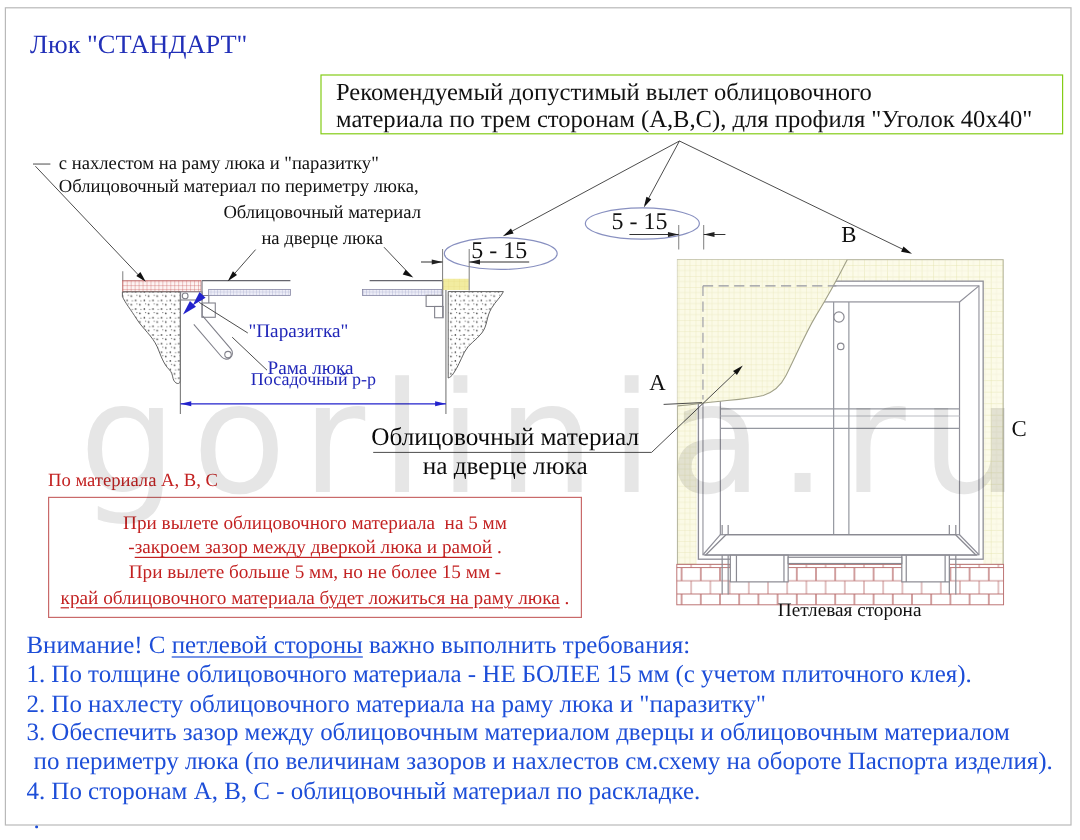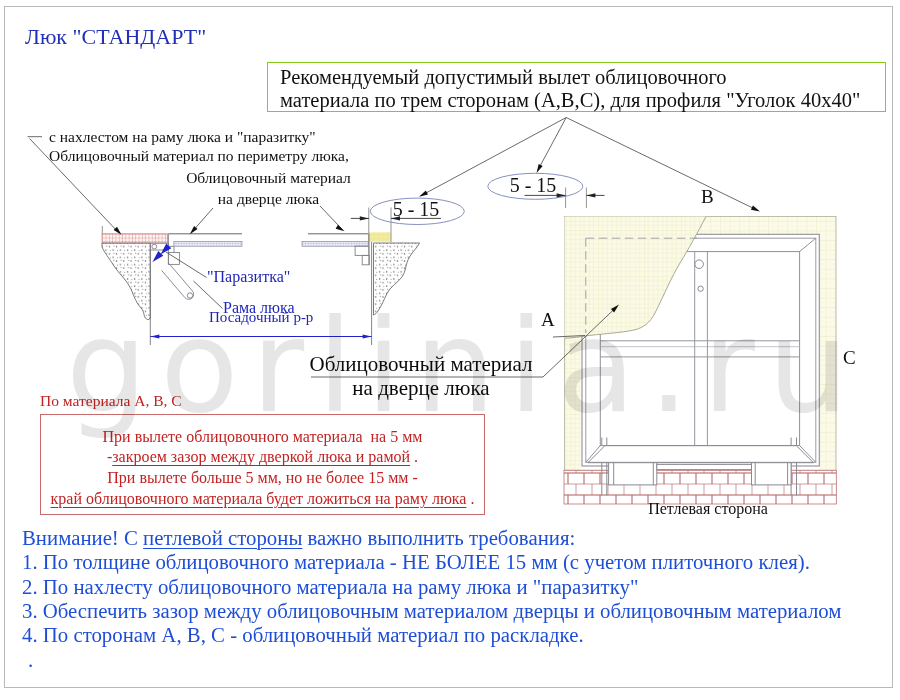--- a/index.html
+++ b/index.html
@@ -245,19 +245,20 @@
     <div><span>-</span><span class="u">закроем зазор между дверкой люка и рамой</span><span> .</span></div>
     <div>При вылете больше 5 мм, но не более 15 мм -</div>
     <div><span class="u">край облицовочного материала будет ложиться на раму люка</span><span> .</span></div>
   </div>
 
   <div class="abs" id="warning">
     <div id="warn-head"><span>Внимание! С </span><span class="u">петлевой стороны</span><span> важно выполнить требования:</span></div>
     <div>1. По толщине облицовочного материала - НЕ БОЛЕЕ 15 мм (с учетом плиточного клея).</div>
     <div>2. По нахлесту облицовочного материала на раму люка и "паразитку"</div>
     <div>3. Обеспечить зазор между облицовочным материалом дверцы и облицовочным материалом</div>
+    <div class="indent"> по периметру люка (по величинам зазоров и нахлестов см.схему на обороте Паспорта изделия).</div>
     <div>4. По сторонам А, В, С - облицовочный материал по раскладке.</div>
     <div class="indent">.</div>
   </div>
 
   <div class="abs" id="watermark">gorlinia.ru</div>
 
 </div>
 
 </body></html>

